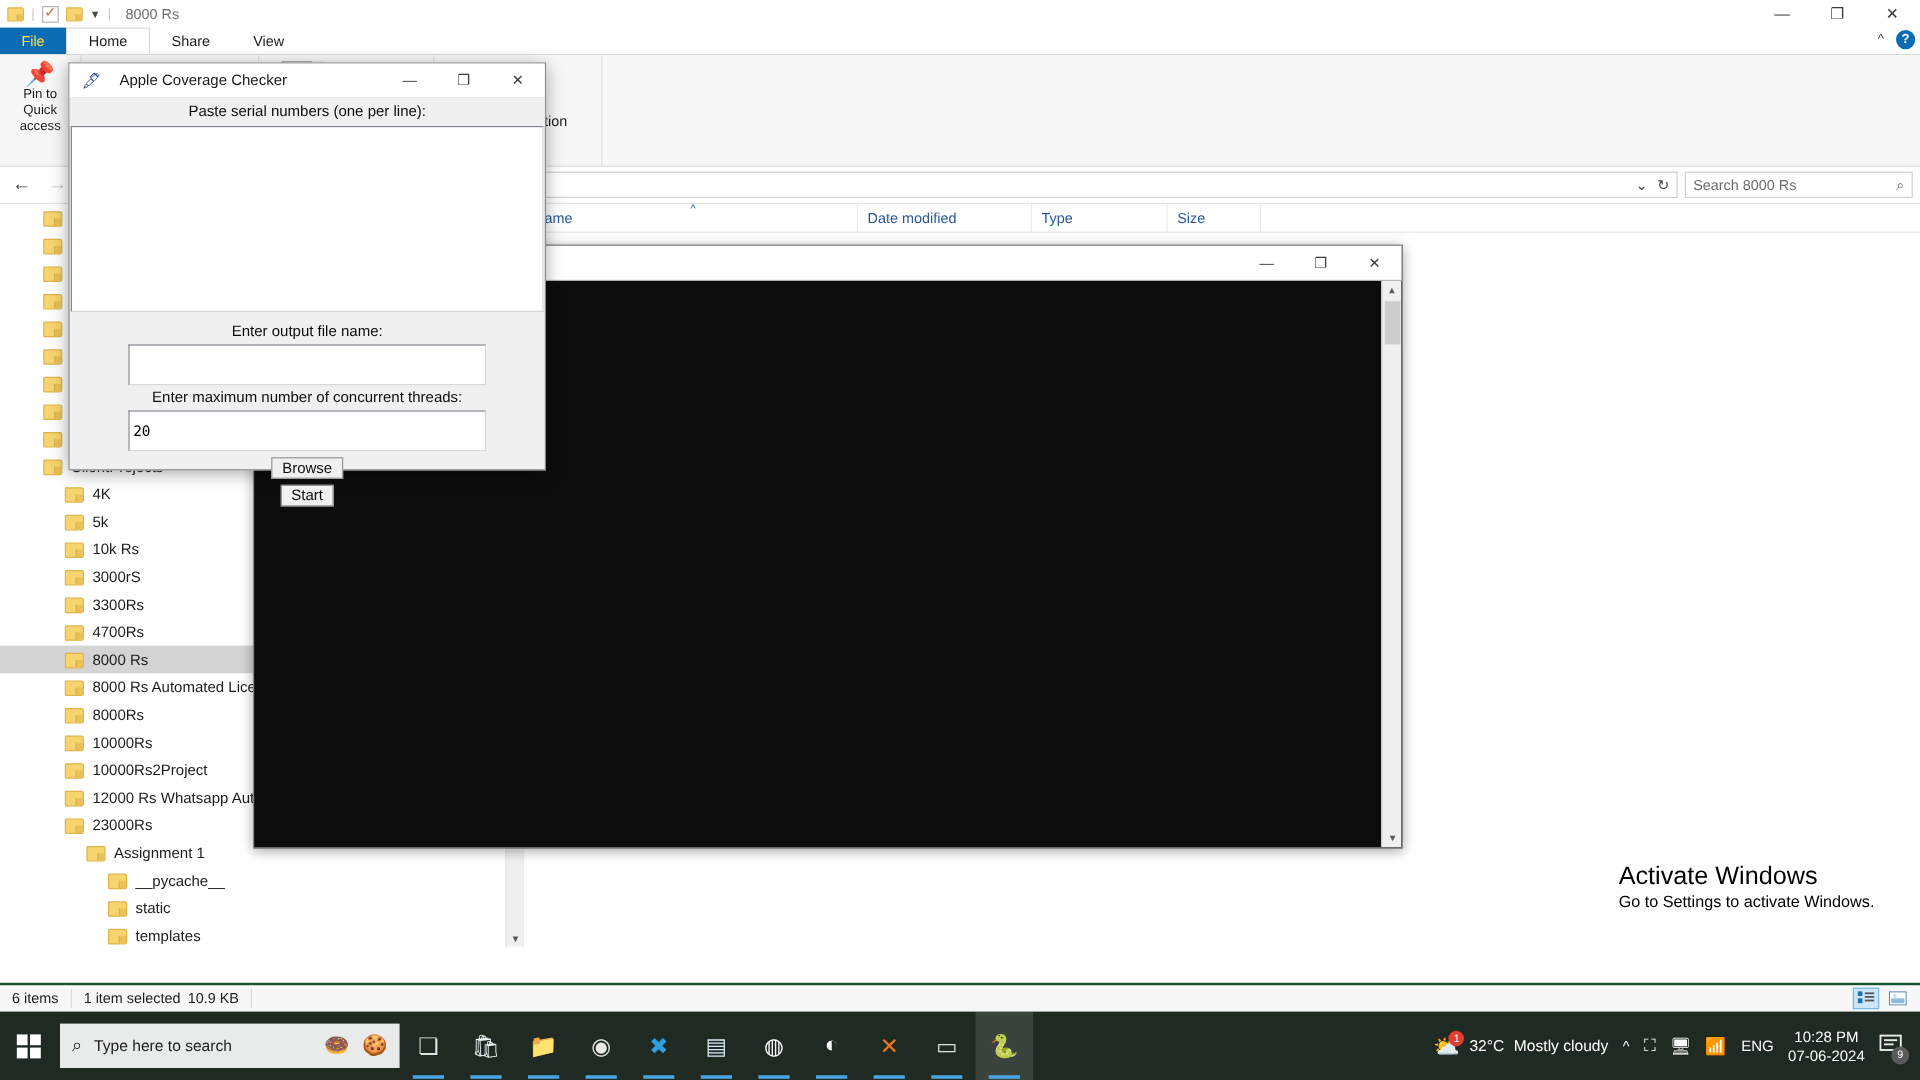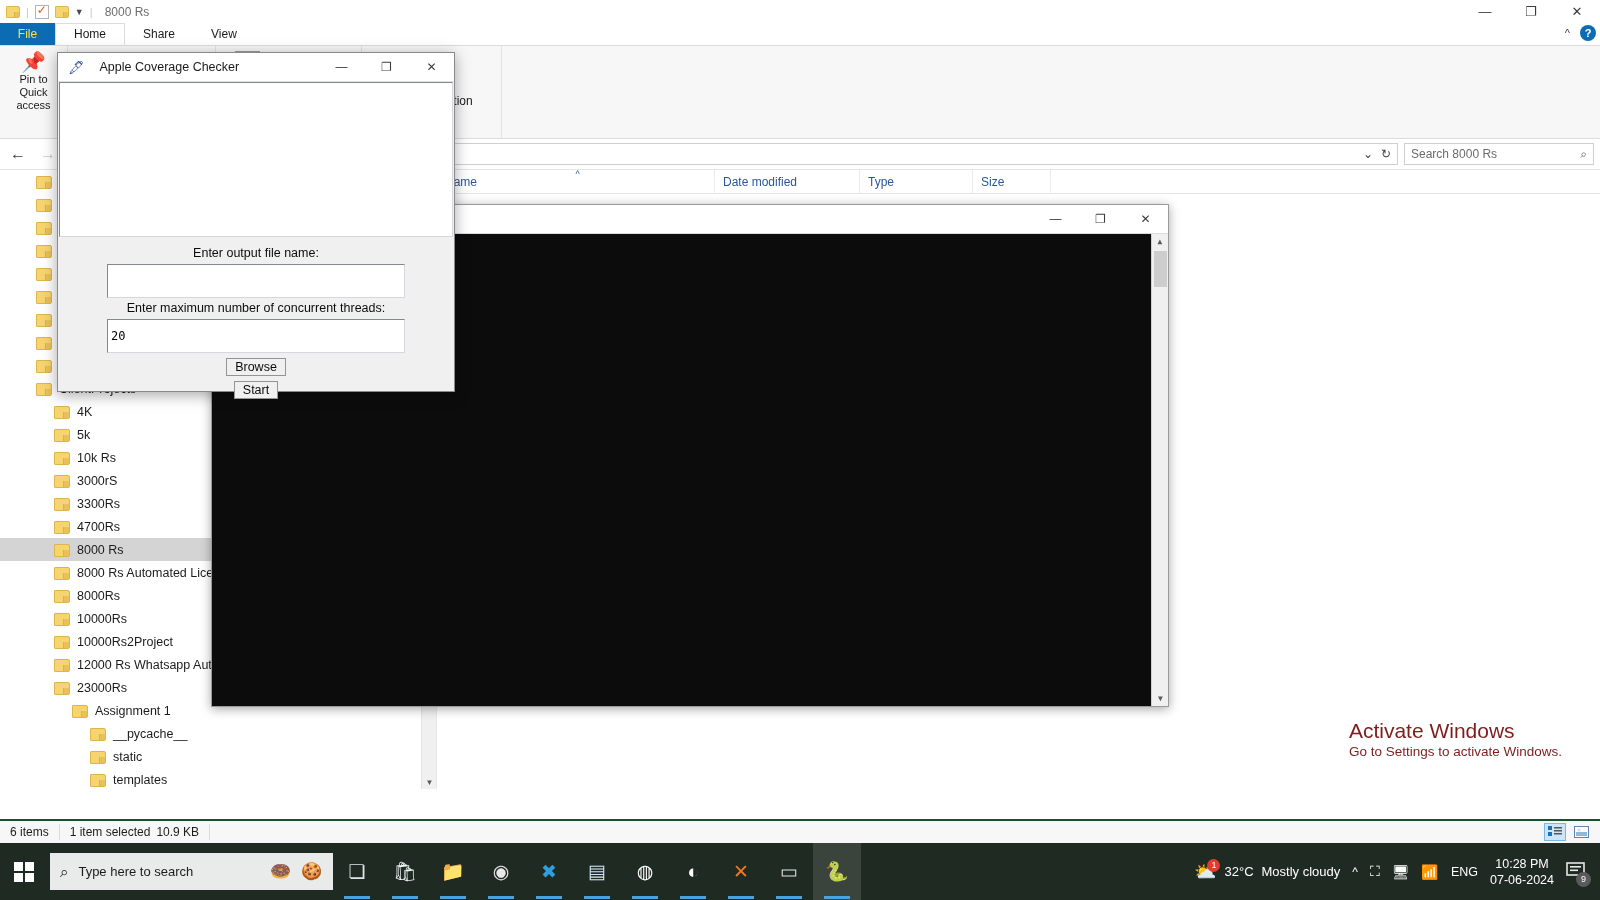--- a/index.html
+++ b/index.html
@@ -160,21 +160,21 @@
 
   .list-pane { flex: 1; position: relative; background: #fff; }
   .col-head {
     height: 24px; display: flex; align-items: center; border-bottom: 1px solid #e5e5e5;
     font-size: 12px; color: #2b5797;
   }
   .col { border-right: 1px solid #eaeaea; height: 24px; display:flex; align-items:center; padding-left: 8px; position: relative;}
   .sort-caret { position:absolute; left: 50%; top:-1px; font-size:9px; color:#2b5797;}
 
   .watermark {
-    position: absolute; right: 38px; bottom: 30px; text-align: left; color: #7f1d1d;
+    position: absolute; right: 38px; bottom: 30px; text-align: left; color: #000000;
   }
   .wm-title { font-size: 21px; line-height: 26px; }
   .wm-sub { font-size: 13.5px; }
 
   
   .statusbar {
     position: absolute; left: 0; bottom: 0; width: 1600px; height: 24px;
     border-top: 2px solid #14532d; background: #f7f7f7;
     display: flex; align-items: center; font-size: 12px; color: #1c1c1c;
   }
@@ -624,20 +624,21 @@
   <div class="tkdlg">
     <div class="tk-title">
       <span class="tk-icon">🖋</span>
       <span class="tk-label">Apple Coverage Checker</span>
       <div class="tk-ctrl">
         <div class="win-btn">—</div>
         <div class="win-btn">❐</div>
         <div class="win-btn close">✕</div>
       </div>
     </div>
+    <div class="tk-header-label">Paste serial numbers (one per line):</div>
     <div class="tk-textarea"></div>
     <div class="tk-form">
       <div class="tk-lbl">Enter output file name:</div>
       <div class="tk-input"></div>
       <div class="tk-lbl">Enter maximum number of concurrent threads:</div>
       <div class="tk-input">20</div>
       <div class="tk-btnrow">
         <span class="tk-btn">Browse</span>
       </div>
       <div class="tk-btnrow">

